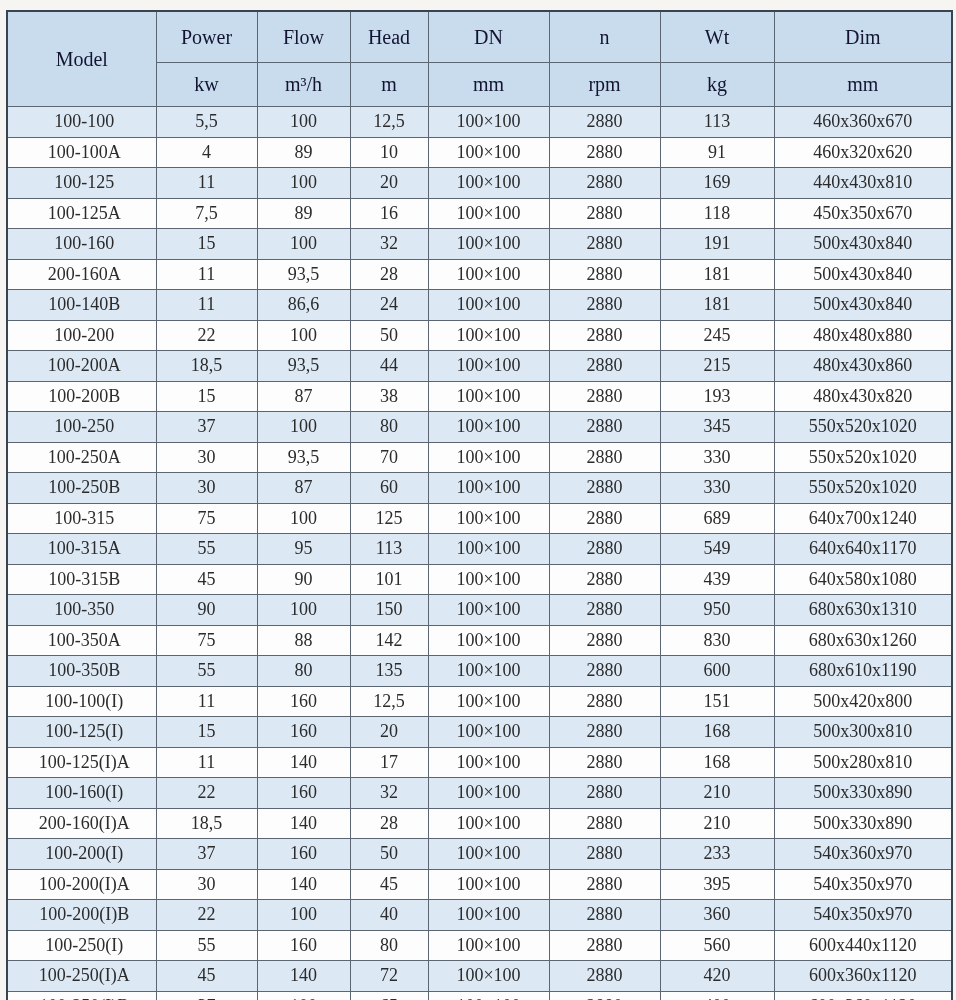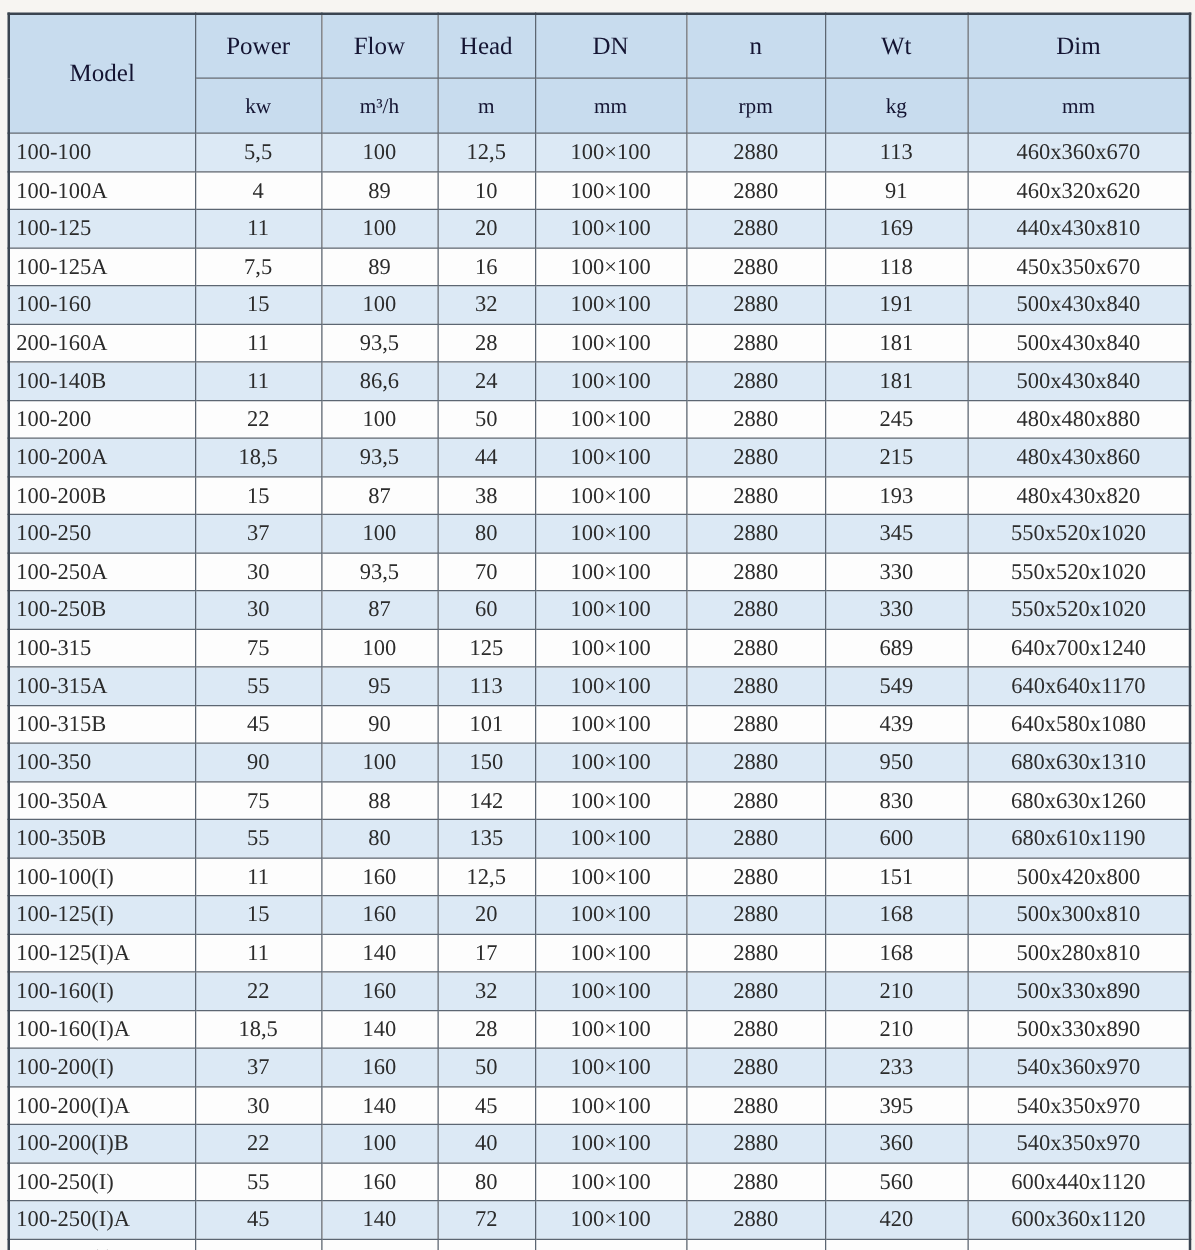--- a/index.html
+++ b/index.html
@@ -36,33 +36,33 @@
     background: var(--header-bg, #c8dcee);
     color: var(--header-fg, #141432);
     font-weight: normal;
     font-size: 20px;
   }
   thead tr.head-units th {
     height: 43px;
     background: var(--header-bg, #c8dcee);
     color: var(--header-fg, #1b1b38);
     font-weight: normal;
-    font-size: 17px;
+    font-size: 20px;
   }
   tbody td {
     height: 29.5px;
     font-size: 18px;
     color: var(--body-fg, #2b2b2b);
     background: var(--row-even-bg, #fdfdfd);
   }
   tbody tr:nth-child(odd) td {
     background: var(--row-odd-bg, #dce9f5);
   }
   tbody td.model-cell {
-    text-align: left;
+    text-align: center;
     padding-left: 5px;
   }
 </style>
 </head>
 <body>
 
 <div id="stage">
   <table class="spec">
     <colgroup>
       <col style="width:149px">
@@ -320,21 +320,21 @@
           <td class="model-cell">100-160(I)</td>
           <td>22</td>
           <td>160</td>
           <td>32</td>
           <td>100×100</td>
           <td>2880</td>
           <td>210</td>
           <td>500x330x890</td>
         </tr>
         <tr>
-          <td class="model-cell">100-160(I)A</td>
+          <td class="model-cell">200-160(I)A</td>
           <td>18,5</td>
           <td>140</td>
           <td>28</td>
           <td>100×100</td>
           <td>2880</td>
           <td>210</td>
           <td>500x330x890</td>
         </tr>
         <tr>
           <td class="model-cell">100-200(I)</td>

